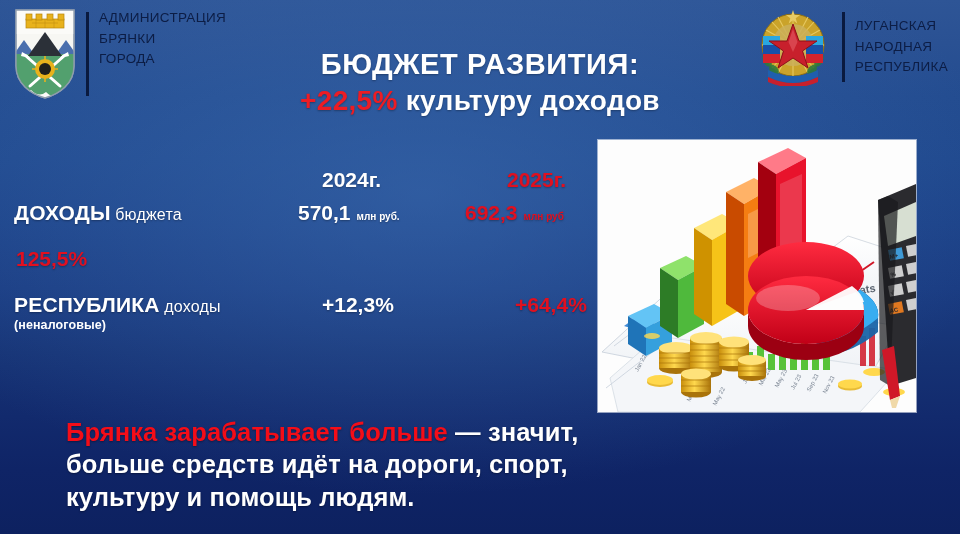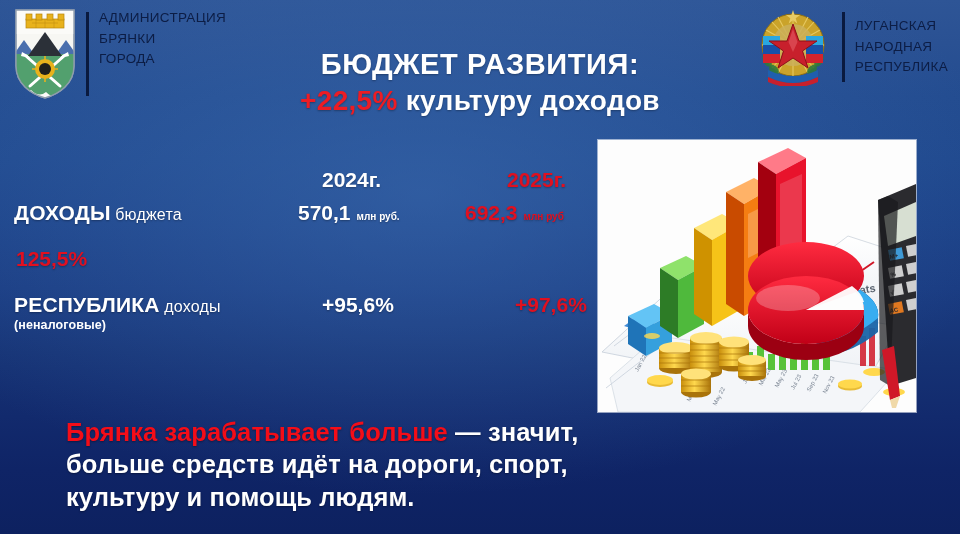--- a/index.html
+++ b/index.html
@@ -385,24 +385,24 @@
       </div>
     </div>
 
     <div class="trow data-row row-inc">
       <div class="c-label">
         <span class="lbl-strong">РЕСПУБЛИКА</span>
         <span class="lbl-light">доходы</span>
         <span class="lbl-note">(неналоговые)</span>
       </div>
       <div class="c-2024">
-        <span class="val">+95,6%</span>
+        <span class="val">+12,3%</span>
       </div>
       <div class="c-2025">
-        <span class="val red">+97,6%</span>
+        <span class="val red">+64,4%</span>
       </div>
     </div>
   </div>
 
   <div class="photo">
     <svg viewBox="0 0 318 272" width="318" height="272">
       <defs>
         <linearGradient id="gBlue" x1="0" y1="0" x2="1" y2="0">
           <stop offset="0%" stop-color="#2f8ed6"></stop>
             <stop offset="55%" stop-color="#4fb3f0"></stop>

